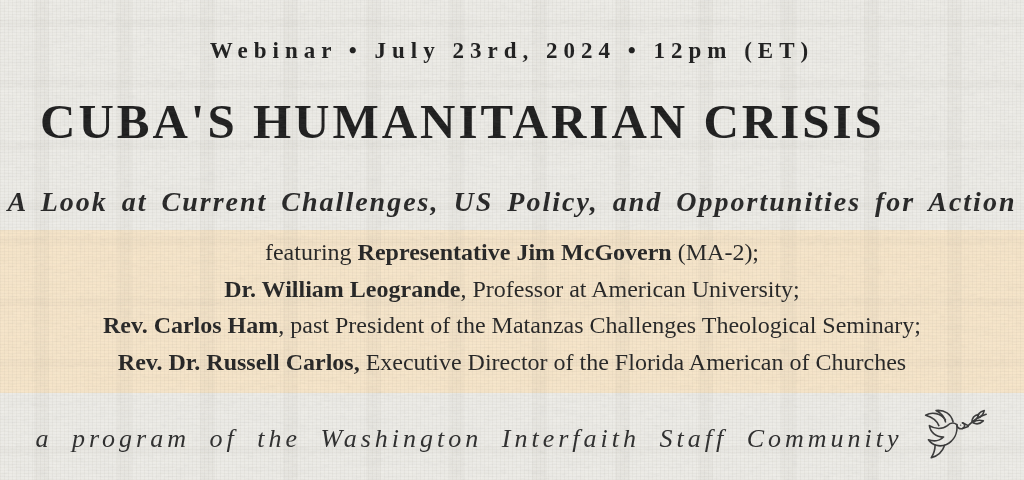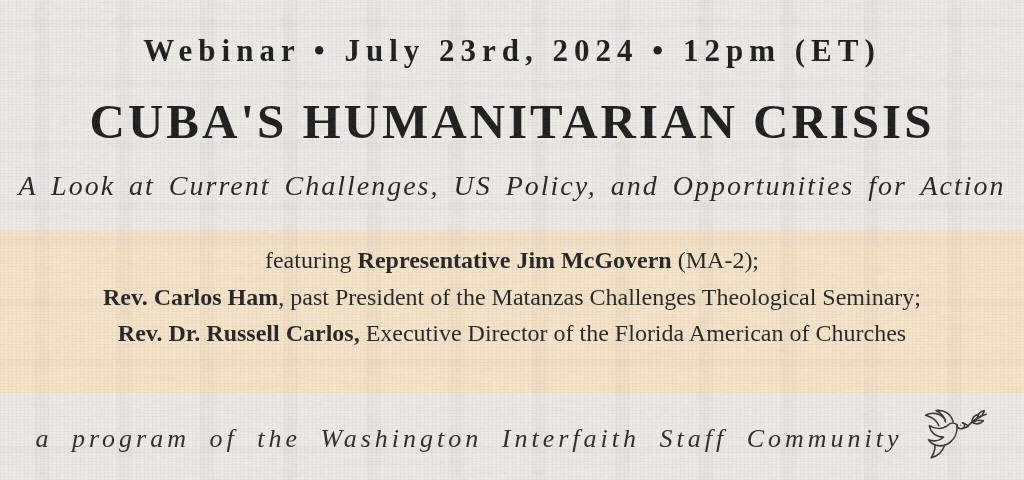--- a/index.html
+++ b/index.html
@@ -13,40 +13,40 @@
   html,body{ width:1024px; height:480px; }
   body{ font-family:"Liberation Serif","DejaVu Serif",serif; }
   .flyer{
     position:absolute; left:0; top:0; width:1024px; height:480px; overflow:hidden;
     background-color:#efeee9;
     background-image:var(--weave);
     color:#1b1b1b;
   }
   .event-meta{
     position:absolute; top:31px; left:0; width:100%;
-    text-align:center; font-weight:700; font-size:31px; line-height:40px;
+    text-align:center; font-weight:700; font-size:23px; line-height:40px;
     letter-spacing:6px; color:#161616;
   }
   .page-title{
     position:absolute; top:96px; left:0; width:100%;
-    text-align:center; font-weight:700; font-size:49px; line-height:52px;
-    letter-spacing:3px; color:#161616; white-space:nowrap;
+    text-align:left; font-weight:700; font-size:49px; line-height:52px;
+    letter-spacing:3px; color:#161616; white-space:nowrap;padding-left:40px;
   }
   .subtitle{
-    position:absolute; top:168px; left:0; width:100%;
+    position:absolute; top:184px; left:0; width:100%;
     text-align:center; font-style:italic; font-size:28px; line-height:36px;
-    letter-spacing:2px; word-spacing:5px; color:#1e1e1e; white-space:nowrap;
+    letter-spacing:2px; word-spacing:5px; color:#1e1e1e; white-space:nowrap;font-weight:bold;
   }
   .speakers-band{
     position:absolute; top:230px; left:0; width:100%; height:163px;
     background-color:#f9e7ca;
     background-image:var(--weave);
   }
   .speakers-inner{
-    padding-top:12px; text-align:center;
+    padding-top:4px; text-align:center;
     font-size:24px; line-height:36.5px; color:#1d1d1d;
   }
   .speaker-line{ white-space:nowrap; }
   .speaker-name{ font-weight:700; }
   .footer-row{
     position:absolute; top:406px; left:0; width:100%; height:66px;
     display:flex; align-items:center; justify-content:center; gap:16px;
   }
   .program-credit{
     font-style:italic; font-size:26px; letter-spacing:4px; word-spacing:9px;
@@ -65,20 +65,21 @@
 
   <div class="event-meta">Webinar • July 23rd, 2024 • 12pm (ET)</div>
 
   <div class="page-title">CUBA'S HUMANITARIAN CRISIS</div>
 
   <div class="subtitle">A Look at Current Challenges, US Policy, and Opportunities for Action</div>
 
   <div class="speakers-band">
     <div class="speakers-inner">
       <div class="speaker-line"><span>featuring </span><span class="speaker-name">Representative Jim McGovern</span><span> (MA-2);</span></div>
+      <div class="speaker-line"><span></span><span class="speaker-name">Dr. William Leogrande</span><span>, Professor at American University;</span></div>
       <div class="speaker-line"><span></span><span class="speaker-name">Rev. Carlos Ham</span><span>, past President of the Matanzas Challenges Theological Seminary;</span></div>
       <div class="speaker-line"><span></span><span class="speaker-name">Rev. Dr. Russell Carlos,</span><span> Executive Director of the Florida American of Churches</span></div>
     </div>
   </div>
 
   <div class="footer-row">
     <span class="program-credit">a program of the Washington Interfaith Staff Community</span>
     <svg class="dove" width="70" height="58" viewBox="0 0 74 60" aria-hidden="true">
       <g fill="none" stroke="#333333" stroke-width="1.7" stroke-linecap="round" stroke-linejoin="round">
         <path d="M52 19 C58 13 64 9 71 7"></path>

